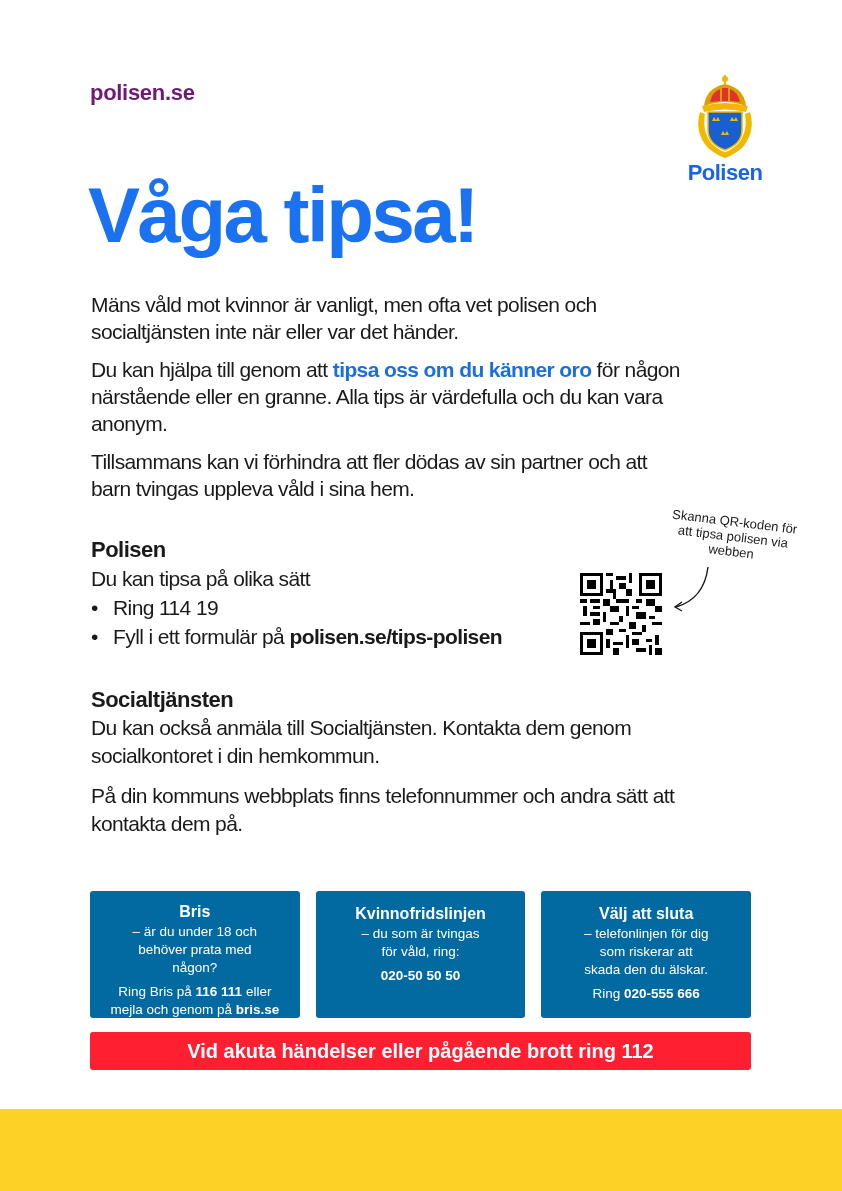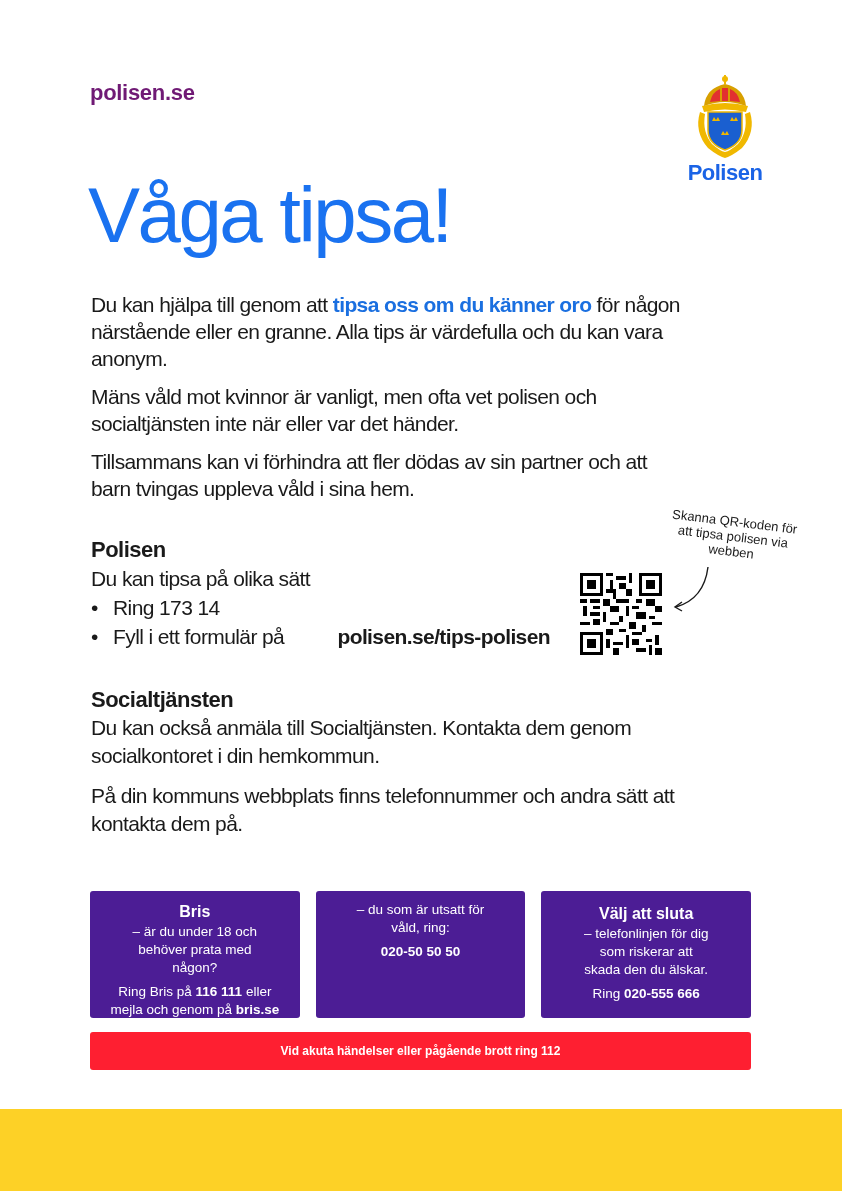--- a/index.html
+++ b/index.html
@@ -5,50 +5,50 @@
     * { box-sizing: border-box; margin: 0; padding: 0; }
     html, body { width: 842px; height: 1191px; background: #ffffff; overflow: hidden; }
     body { position: relative; font-family: "Liberation Sans", sans-serif; color: #1a1a1a; }
 
     .site-url { position: absolute; left: 90px; top: 80px; font-size: 22px; font-weight: bold; color: #701a75; letter-spacing: -0.3px; }
 
     .logo { position: absolute; left: 680px; top: 72px; width: 90px; height: 115px; }
     .logo svg { display: block; margin: 0 auto; }
     .logo-text { position: absolute; left: 0; right: 0; top: 88px; text-align: center; font-size: 22px; font-weight: bold; color: #1a63e6; letter-spacing: -0.5px; }
 
-    .headline { position: absolute; left: 88px; top: 176px; font-size: 78px; font-weight: normal; color: #1a72f0; letter-spacing: -2.5px; line-height: 1; }
+    .headline { position: absolute; left: 88px; top: 176px; font-size: 78px; font-weight: bold; color: #1a72f0; letter-spacing: -2.5px; line-height: 1; }
 
     .intro { position: absolute; left: 91px; top: 291px; width: 600px; font-size: 21px; line-height: 27px; color: #1a1a1a; letter-spacing: -0.6px; }
     .intro p { margin-bottom: 11px; }
     .intro .hl { color: #1a6fe0; font-weight: bold; }
 
     .h2 { font-size: 22px; font-weight: bold; color: #1a1a1a; letter-spacing: -0.5px; }
     .polisen-sec { position: absolute; left: 91px; top: 536px; width: 480px; font-size: 21px; line-height: 29px; letter-spacing: -0.6px; }
     .polisen-sec .h2 { margin-bottom: 0; line-height: 28px; }
     .polisen-sec ul { list-style: none; }
     .polisen-sec li { padding-left: 22px; position: relative; }
     .polisen-sec li::before { content: "\2022"; position: absolute; left: 0; top: 0; }
-    .polisen-sec b { font-weight: bold; margin-left: 48px; }
+    .polisen-sec b { font-weight: bold; }
 
     .qr { position: absolute; left: 580px; top: 573px; width: 82px; height: 82px; }
 
     .qr-note { position: absolute; left: 668px; top: 514px; width: 130px; font-size: 13px; line-height: 15px; text-align: center; color: #1a1a1a; transform: rotate(7deg); }
     .qr-arrow { position: absolute; left: 668px; top: 565px; }
 
     .social-sec { position: absolute; left: 91px; top: 686px; width: 620px; font-size: 21px; line-height: 28px; letter-spacing: -0.6px; }
     .social-sec .h2 { line-height: 28px; }
     .social-sec p { margin-bottom: 12px; }
 
     .cards { position: absolute; left: 90px; top: 891px; width: 661px; display: flex; gap: 16px; }
-    .card { flex: 1; background: #4c1d95; color: #ffffff; border-radius: 3px; height: 127px; text-align: center; padding-top: 10px; font-size: 13.5px; line-height: 18px; }
+    .card { flex: 1; background: #0369a1; color: #ffffff; border-radius: 3px; height: 127px; text-align: center; padding-top: 10px; font-size: 13.5px; line-height: 18px; }
     .card .title { font-size: 16px; font-weight: bold; line-height: 22px; margin-bottom: 0; }
     .card .sub { margin-bottom: 6px; }
     .card b { font-weight: bold; }
 
-    .emergency { position: absolute; left: 90px; top: 1032px; width: 661px; height: 38px; background: #fe1f31; border-radius: 3px; color: #ffffff; font-size: 12px; font-weight: bold; text-align: center; line-height: 38px; }
+    .emergency { position: absolute; left: 90px; top: 1032px; width: 661px; height: 38px; background: #fe1f31; border-radius: 3px; color: #ffffff; font-size: 20px; font-weight: bold; text-align: center; line-height: 38px; }
 
     .footer-band { position: absolute; left: 0; top: 1109px; width: 842px; height: 82px; background: #fdd126; }
   </style>
 </head>
 <body>
 
 <div class="site-url">polisen.se</div>
 
 <div class="logo">
   <svg width="70" height="88" viewBox="0 0 70 88">
@@ -69,30 +69,30 @@
     <path d="M22 49 L24 45 L26 48 L28 45 L30 49 Z" fill="#f0b800"></path>
     <path d="M40 49 L42 45 L44 48 L46 45 L48 49 Z" fill="#f0b800"></path>
     <path d="M31 63 L33 59 L35 62 L37 59 L39 63 Z" fill="#f0b800"></path>
   </svg>
   <div class="logo-text">Polisen</div>
 </div>
 
 <h1 class="headline">Våga tipsa!</h1>
 
 <div class="intro">
+  <p>Mäns våld mot kvinnor är vanligt, men ofta vet polisen och socialtjänsten inte när eller var det händer.</p>
   <p><span>Du kan hjälpa till genom att </span><span class="hl">tipsa oss om du känner oro</span><span> för någon närstående eller en granne. Alla tips är värdefulla och du kan vara anonym.</span></p>
-  <p>Mäns våld mot kvinnor är vanligt, men ofta vet polisen och socialtjänsten inte när eller var det händer.</p>
   <p>Tillsammans kan vi förhindra att fler dödas av sin partner och att barn tvingas uppleva våld i sina hem.</p>
 </div>
 
 <div class="polisen-sec">
   <div class="h2">Polisen</div>
   <div>Du kan tipsa på olika sätt</div>
   <ul>
-    <li>Ring 173 14</li>
+    <li>Ring 114 19</li>
     <li><span>Fyll i ett formulär på </span><b>polisen.se/tips-polisen</b></li>
   </ul>
 </div>
 
 <svg class="qr" viewBox="0 0 25 25" shape-rendering="crispEdges">
   <rect width="25" height="25" fill="#fff"></rect>
   <g fill="#000">
     <rect x="0" y="0" width="7" height="7"></rect>
       <rect x="1" y="1" width="5" height="5" fill="#fff"></rect>
       <rect x="2" y="2" width="3" height="3"></rect>
@@ -162,21 +162,22 @@
 </div>
 
 <div class="cards">
   <div class="card">
     <div class="title">Bris</div>
     <div class="sub" style="padding:0 24px;">– är du under 18 och behöver prata med någon?</div>
     <div><span>Ring Bris på </span><b>116 111</b><span> eller</span></div>
     <div><span>mejla och genom på </span><b>bris.se</b></div>
   </div>
   <div class="card">
-    <div class="sub" style="padding:0 40px;">– du som är utsatt för våld, ring:</div>
+    <div class="title" style="margin-top:2px;">Kvinnofridslinjen</div>
+    <div class="sub" style="padding:0 40px;">– du som är tvingas för våld, ring:</div>
     <div><b>020-50 50 50</b></div>
   </div>
   <div class="card">
     <div class="title" style="margin-top:2px;">Välj att sluta</div>
     <div class="sub" style="padding:0 40px;">– telefonlinjen för dig som riskerar att skada den du älskar.</div>
     <div><span>Ring </span><b>020-555 666</b></div>
   </div>
 </div>
 
 <div class="emergency">Vid akuta händelser eller pågående brott ring 112</div>

